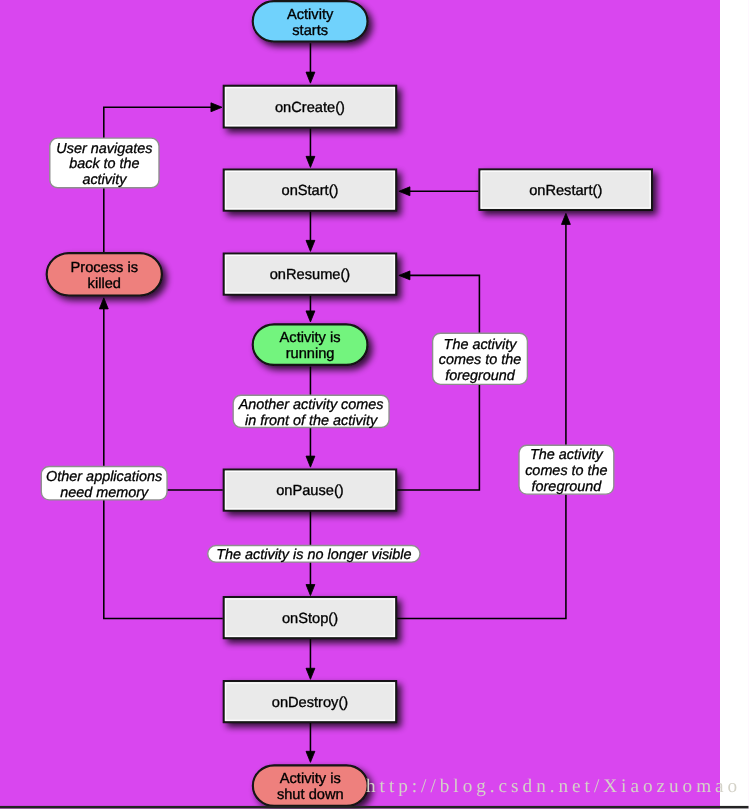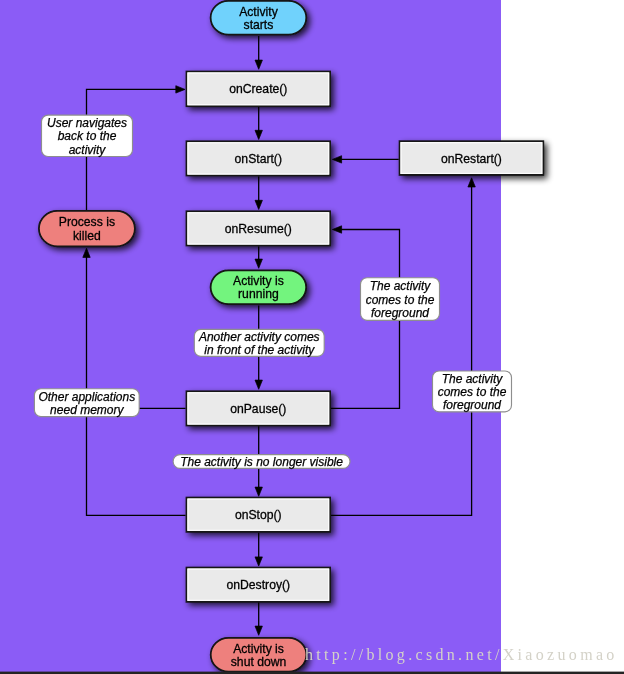--- a/index.html
+++ b/index.html
@@ -1,19 +1,19 @@
 <!DOCTYPE html>
 <html><head>
 <meta charset="utf-8">
 <title>Activity Lifecycle</title>
 <style>
   html,body{margin:0;padding:0;background:#fff;}
   body{width:624px;height:674px;overflow:hidden;
        font-family:"Liberation Sans",sans-serif;}
-  #stage{position:relative;width:501px;height:674px;background:#8b5cf6;}
+  #stage{position:relative;width:600px;height:674px;background:#d946ef;}
   svg{position:absolute;left:0;top:0;display:block;}
   .nodeText{font-family:"Liberation Sans",sans-serif;font-size:12.2px;fill:#000;stroke:#000;stroke-width:0.28px;paint-order:stroke fill;
             text-anchor:middle;dominant-baseline:auto;}
   .noteText{font-family:"Liberation Sans",sans-serif;font-size:12px;font-style:italic;stroke:#000;stroke-width:0.25px;paint-order:stroke fill;
             fill:#000;text-anchor:middle;}
   .wm{font-family:"Liberation Serif",serif;font-size:16px;fill:#d4d2c8;letter-spacing:3.32px;}
 </style>
 </head>
 <body>
 

